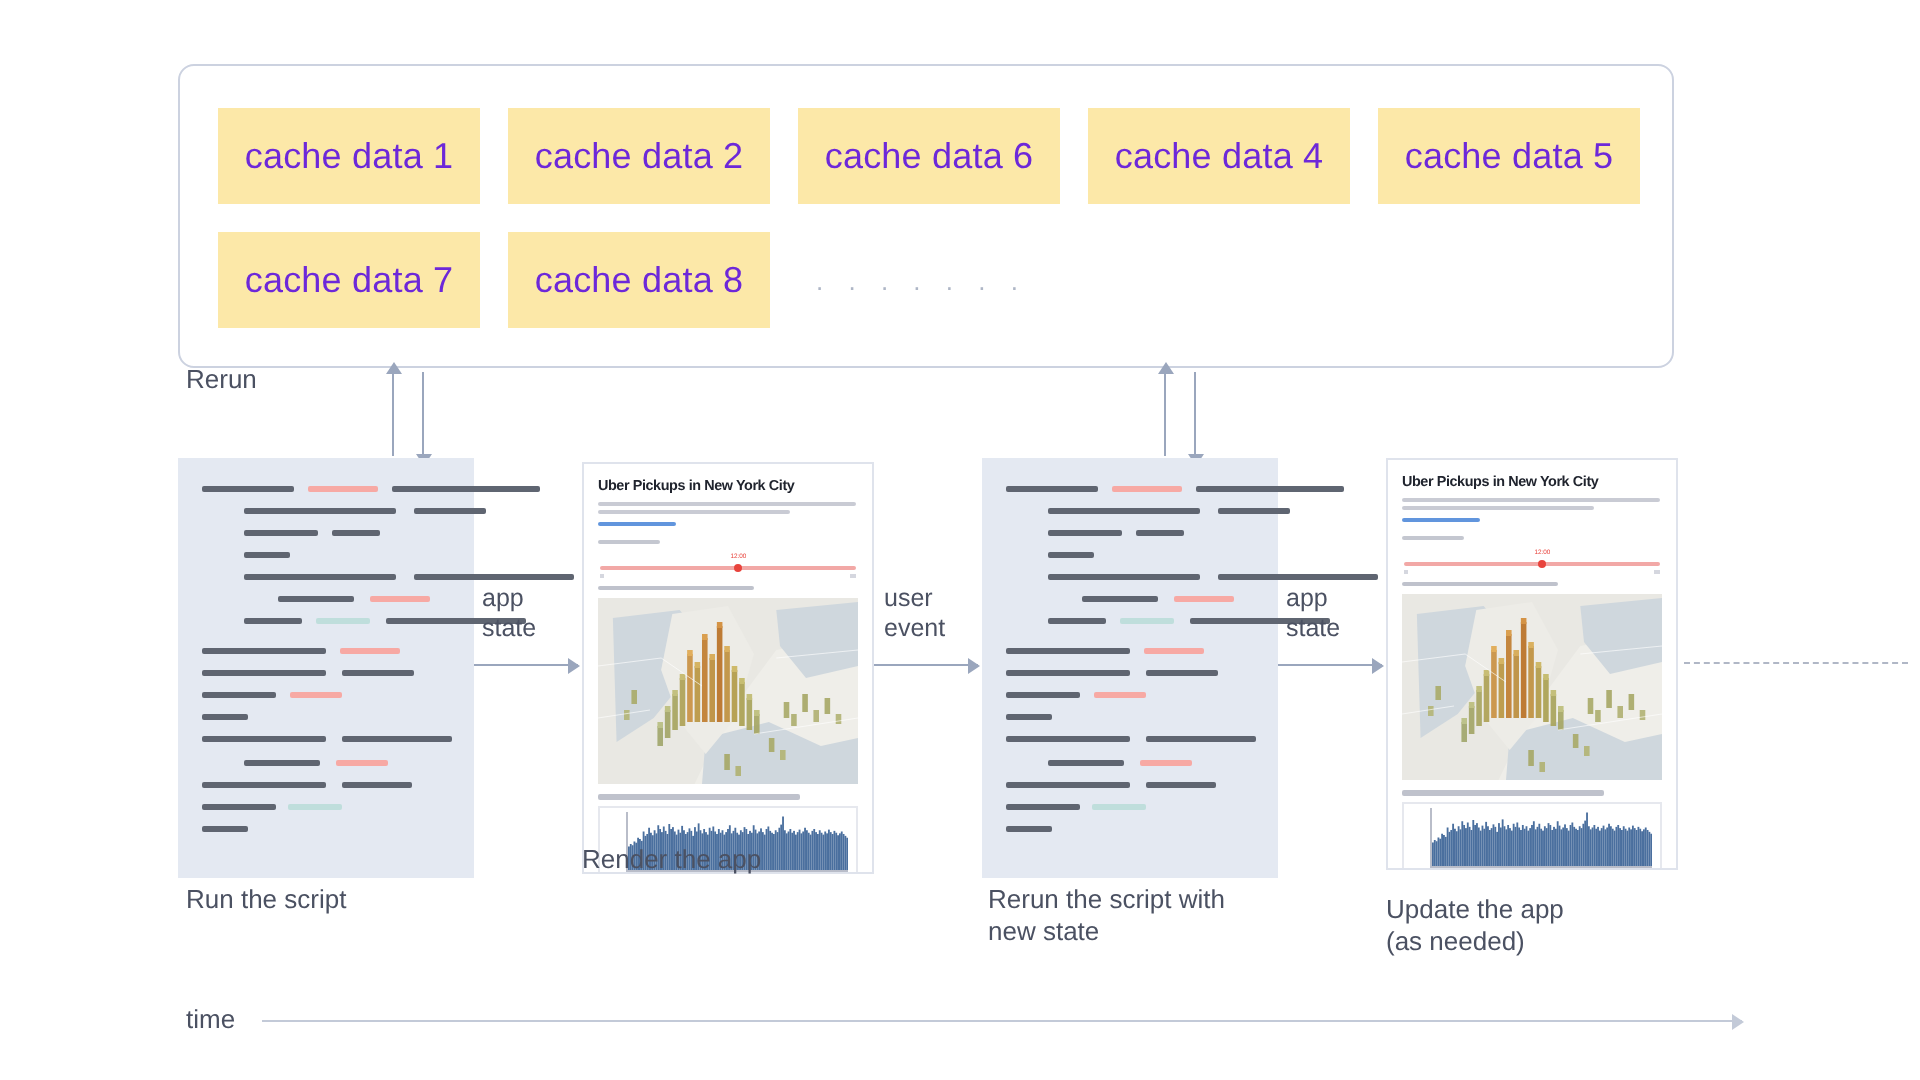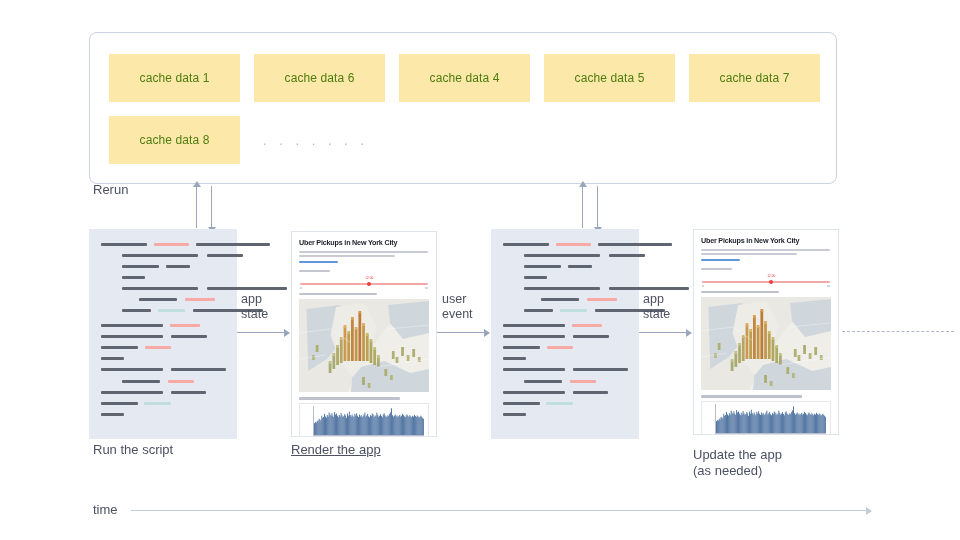--- a/index.html
+++ b/index.html
@@ -19,21 +19,21 @@
     border:1px solid #ccd2e0;border-radius:8px;background:#fff;
     box-sizing:border-box;
   }
   .cache-grid{
     position:absolute;left:19px;top:21px;
     display:flex;flex-wrap:wrap;gap:14px 14px;width:712px;
   }
   .cache-chip{
     width:131px;height:48px;background:#fce8a8;
     display:flex;align-items:center;justify-content:center;
-    font-size:12px;color:#4d7c0f;letter-spacing:.1px;
+    font-size:18px;color:#6d28d9;letter-spacing:.1px;
   }
   .cache-ellipsis{
     width:131px;height:48px;display:flex;align-items:center;
     justify-content:flex-start;padding-left:9px;box-sizing:border-box;
     letter-spacing:4.5px;color:#aeb6c6;font-size:13px;
   }
   .cache-label{
     position:absolute;left:93px;top:182px;font-size:13px;color:#4b5162;
   }
 
@@ -97,20 +97,21 @@
   }
 </style>
 </head>
 <body>
 
 <div class="stage">
 
   <div class="cache-box">
     <div class="cache-grid" id="cache-grid">
         <div class="cache-chip">cache data 1</div>
+        <div class="cache-chip">cache data 2</div>
         <div class="cache-chip">cache data 6</div>
         <div class="cache-chip">cache data 4</div>
         <div class="cache-chip">cache data 5</div>
         <div class="cache-chip">cache data 7</div>
         <div class="cache-chip">cache data 8</div>
         <div class="cache-ellipsis">. . . . . . .</div>
       </div>
   </div>
   <div class="cache-label">Rerun</div>
 
@@ -357,21 +358,21 @@
             <rect x="96.66666666666667" y="31.111111111111114" width="0.8333333333333334" height="68.88888888888889" fill="#4a6f9e"></rect>
             <rect x="97.5" y="35.55555555555556" width="0.8333333333333334" height="64.44444444444444" fill="#4a6f9e"></rect>
             <rect x="98.33333333333334" y="38.888888888888886" width="0.8333333333333334" height="61.111111111111114" fill="#4a6f9e"></rect>
             <rect x="99.16666666666667" y="42.22222222222223" width="0.8333333333333334" height="57.77777777777777" fill="#4a6f9e"></rect>
           </svg>
           <div style="position:absolute;left:10%;top:6%;width:0.6px;height:78%;background:#b9bdc9"></div>
           <div style="position:absolute;left:10%;top:84%;width:87%;height:0.6px;background:#b9bdc9"></div>
         </div>
       </div>
     </div>
-  <div class="caption" style="left:291px;top:442px;text-decoration:underline;">Render the app</div>
+  <div class="caption" style="left:291px;top:422px;">Render the app</div>
 
   <div class="hline" style="left:437px;top:332px;width:52px;"></div>
   <div class="flow-label" style="left:442px;top:292px;">
     <span>user</span><br>
     <span>event</span>
   </div>
 
   <div class="script-panel" id="script-2" style="left:491px;top:229px;width:148px;height:210px;">
       <div class="code-line" style="left: 12px; top: 14px; width: 46px;"></div>
       <div class="code-line red" style="left: 65px; top: 14px; width: 35px;"></div>
@@ -398,20 +399,24 @@
       <div class="code-line" style="left: 12px; top: 139px; width: 62px;"></div>
       <div class="code-line" style="left: 82px; top: 139px; width: 55px;"></div>
       <div class="code-line" style="left: 33px; top: 151px; width: 38px;"></div>
       <div class="code-line red" style="left: 79px; top: 151px; width: 26px;"></div>
       <div class="code-line" style="left: 12px; top: 162px; width: 62px;"></div>
       <div class="code-line" style="left: 82px; top: 162px; width: 35px;"></div>
       <div class="code-line" style="left: 12px; top: 173px; width: 37px;"></div>
       <div class="code-line teal" style="left: 55px; top: 173px; width: 27px;"></div>
       <div class="code-line" style="left: 12px; top: 184px; width: 23px;"></div>
     </div>
+  <div class="caption" style="left:494px;top:442px;">
+    <span>Rerun the script with</span><br>
+    <span>new state</span>
+  </div>
 
   <div class="hline" style="left:639px;top:332px;width:52px;"></div>
   <div class="flow-label" style="left:643px;top:292px;">
     <span>app</span><br>
     <span>state</span>
   </div>
 
   <div class="app-panel" id="app-2" style="left:693px;top:229px;width:146px;height:206px;">
       <div class="app-inner">
         <div class="app-title" style="font-size: 7.2px; line-height: 9px; margin-bottom: 4px;">Uber Pickups in New York City</div>

